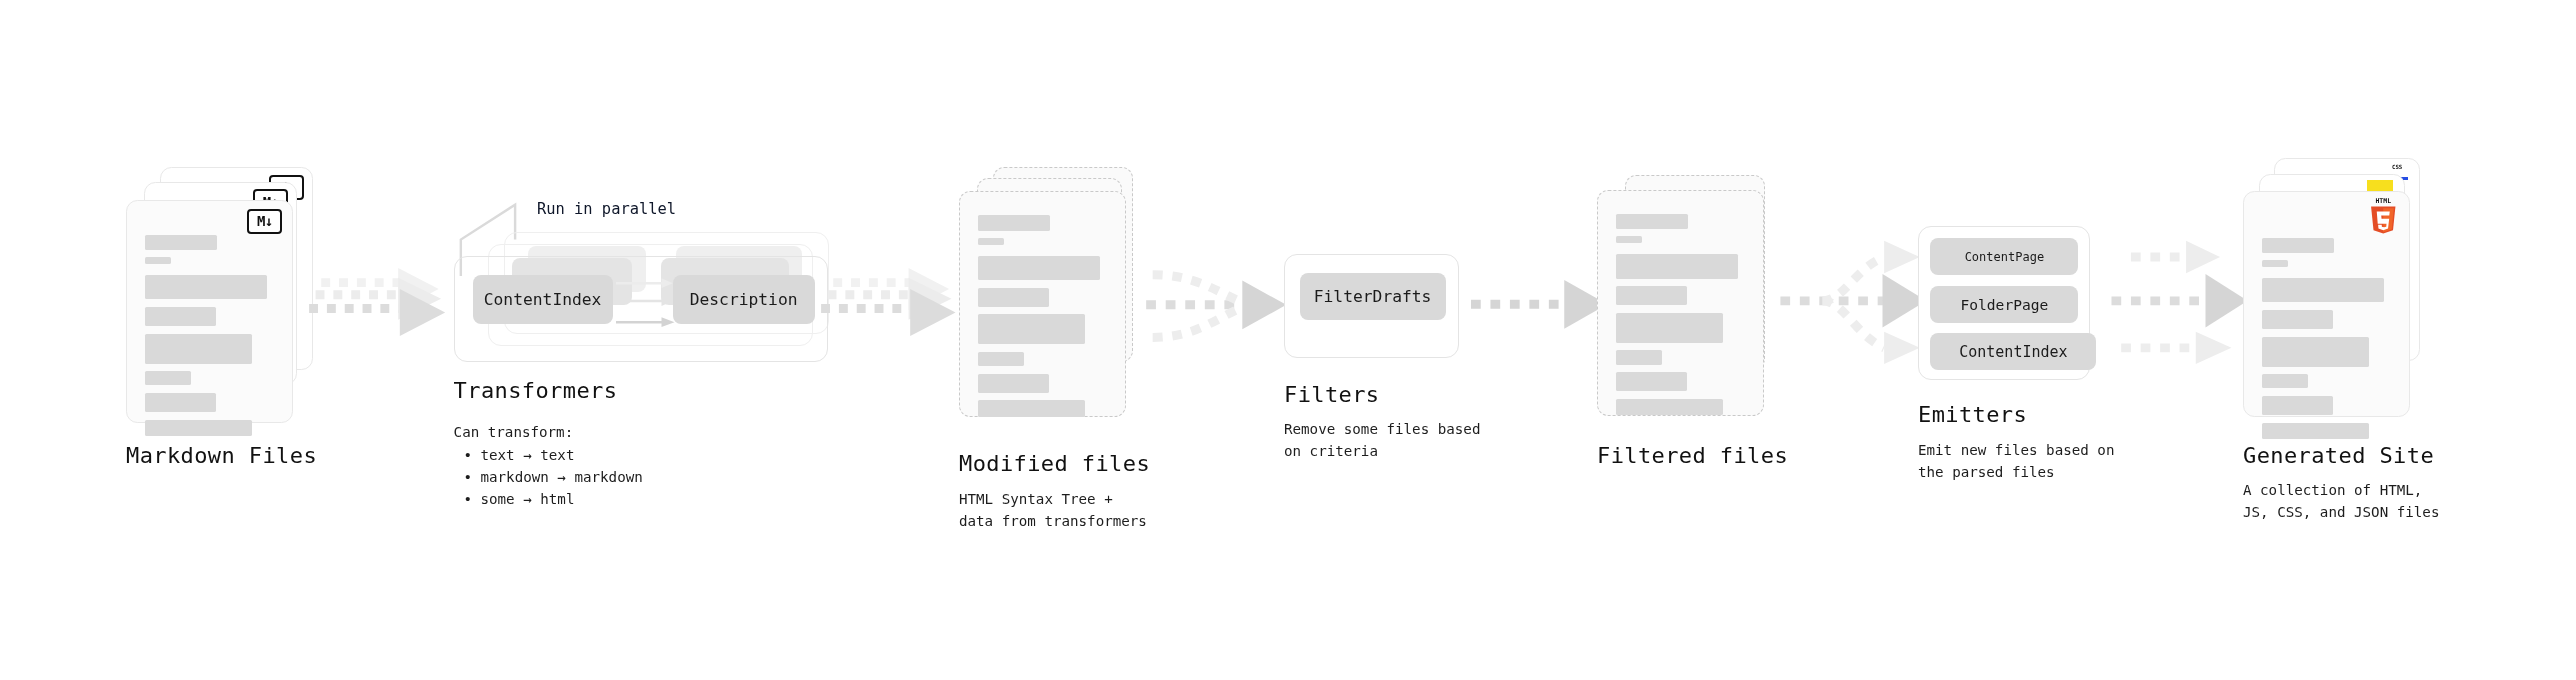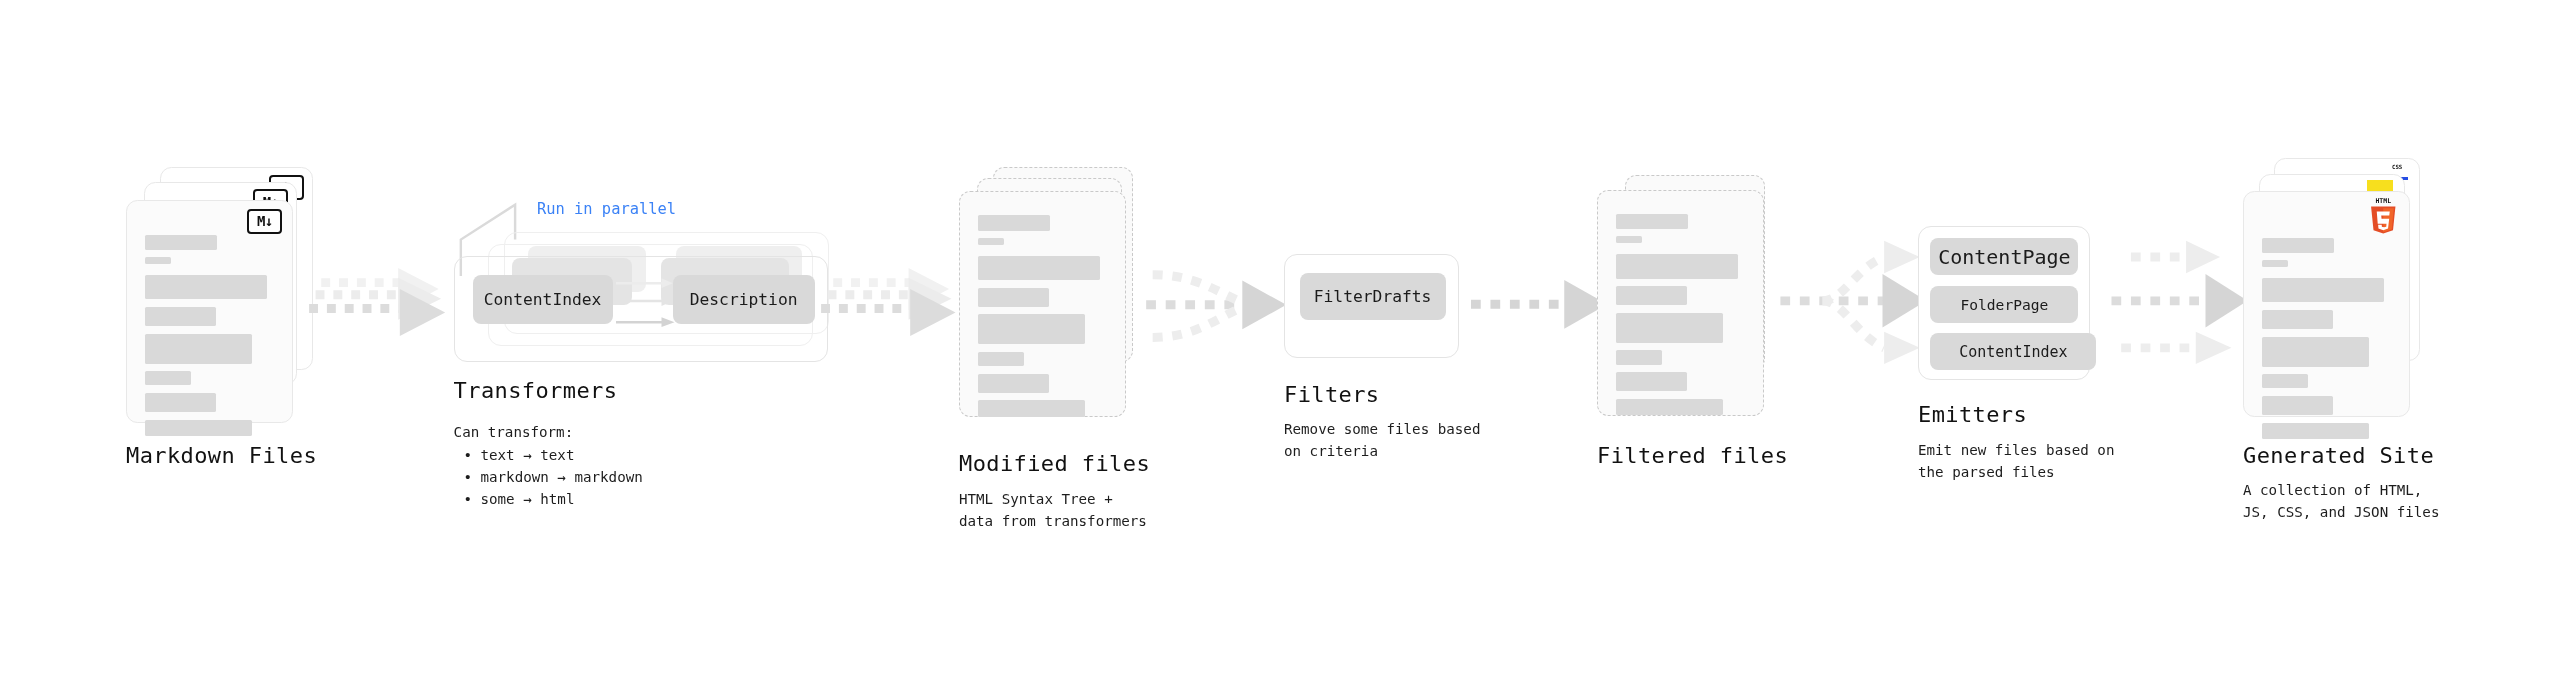--- a/index.html
+++ b/index.html
@@ -52,21 +52,21 @@
 
   
   .title{
     position:absolute;font-size:22px;color:#111;white-space:nowrap;
     letter-spacing:0.4px;
   }
   .sub{
     position:absolute;font-size:14.2px;color:#1d1d1d;line-height:1.55;
     white-space:pre;
   }
-  .runlabel{position:absolute;font-size:15.4px;color:#3b82f6;white-space:nowrap;}
+  .runlabel{position:absolute;font-size:15.4px;color:#0f172a;white-space:nowrap;}
 
   svg{position:absolute;overflow:visible;}
 </style>
 </head>
 <body>
 
 <div class="stage" style="left:0;top:0;width:341px;height:681px;">
   <div class="cardstack" style="position:absolute;left:126px;top:167px;width:187px;height:260px;">
     <div class="card back2" style="left:34px;top:0px;width:153px;height:203px;">
       <div class="md-badge" style="right:8.1px;top:6.5px;"><span>M</span>↓</div>
@@ -226,21 +226,21 @@
     <path d="M 52 80 C 78 80, 92 40, 128 26" stroke="#ededed"></path>
     <path d="M 52 80 C 78 80, 92 122, 128 138" stroke="#ededed"></path>
   </g>
   <polygon points="128,6 172,26 128,46" fill="#ededed"></polygon>
   <polygon points="126,47 180,80 126,113" fill="#d5d5d5"></polygon>
   <polygon points="128,118 172,138 128,158" fill="#ededed"></polygon>
 </svg>
 
 <div class="stage" style="left:1918px;top:0;width:293px;height:681px;">
   <div class="gbox" style="left:0px;top:226px;width:172px;height:154px;">
-    <div class="pill" style="left:11.4px;top:11.4px;width:148px;height:37px;font-size:20px;">
+    <div class="pill" style="left:11.4px;top:11.4px;width:148px;height:37px;font-size:12px;">
         <span>ContentPage</span>
       </div>
     <div class="pill" style="left:11.4px;top:59px;width:148px;height:37px;font-size:14.6px;">
         <span>FolderPage</span>
       </div>
     <div class="pill" style="left:11.4px;top:106px;width:166px;height:37px;font-size:15px;">
         <span>ContentIndex</span>
       </div>
   </div>
   <div class="title" style="left:0px;top:402px;">Emitters</div>

